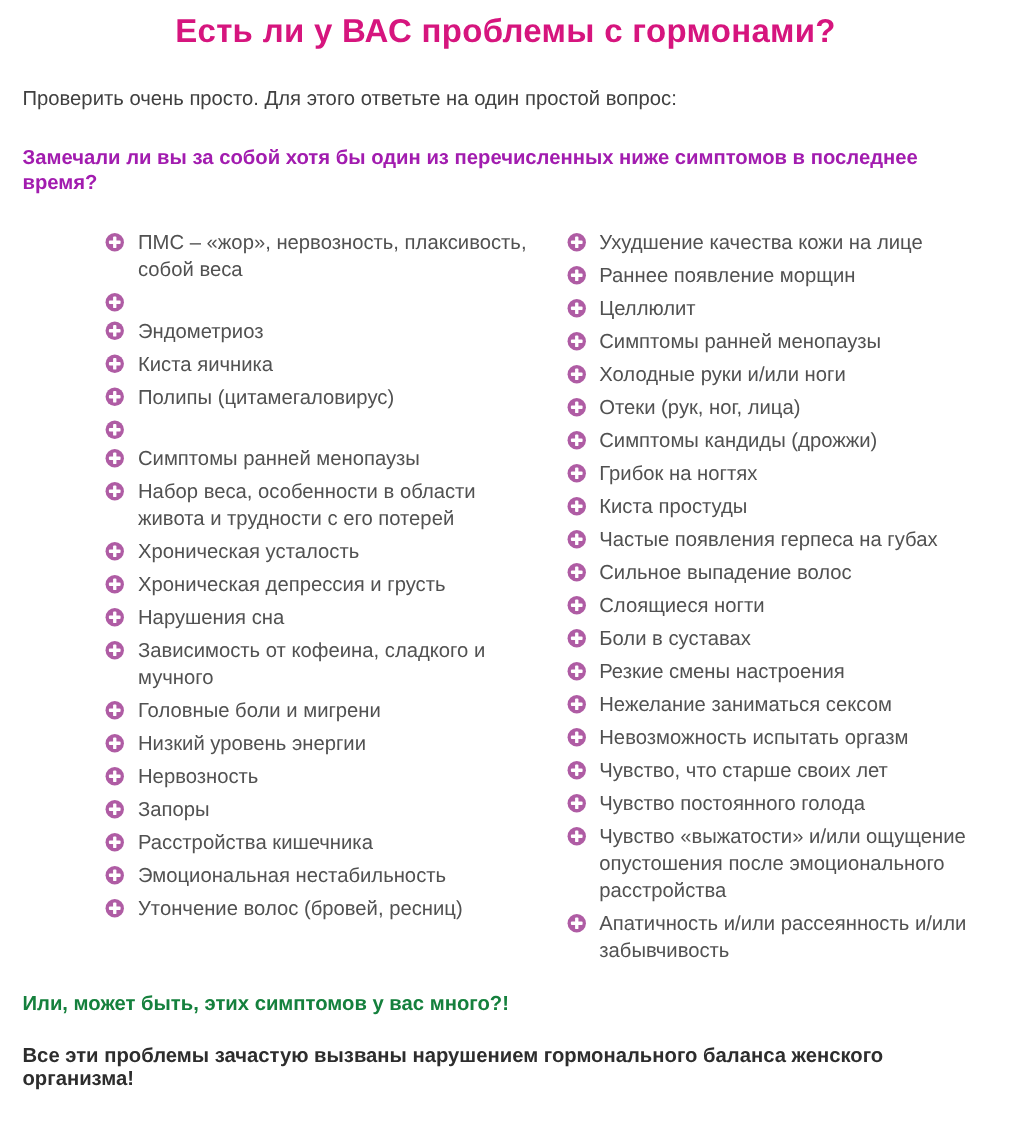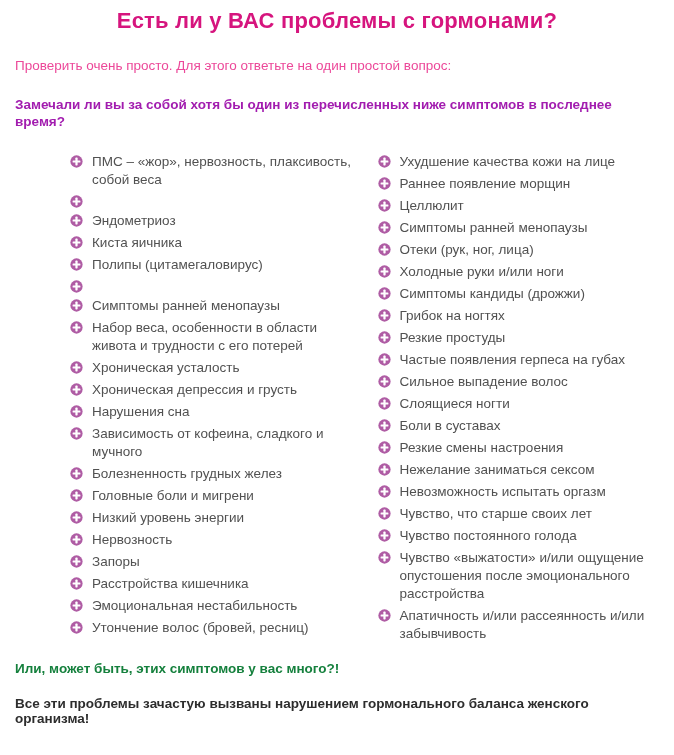--- a/index.html
+++ b/index.html
@@ -23,21 +23,21 @@
     text-align: center;
     font-size: 22px;
     font-weight: bold;
     color: #d6157e;
     letter-spacing: 0.2px;
   }
   .para {
     margin: 0 0 22px 0;
     font-size: 13.5px;
     line-height: 1.25;
-    color: #ec4899;
+    color: #404040;
   }
   .para.bold {
     font-weight: bold;
     color: #a21caf;
   }
   .columns {
     display: flex;
     margin: 0 0 14px 55px;
   }
   .symptom-col {
@@ -197,28 +197,20 @@
 
         <li class="symptom-item">
           <svg class="plus-icon" viewBox="0 0 14 14">
             <circle cx="7" cy="7" r="6.6" fill="#af5ca4"></circle>
             <rect x="5.8" y="2.8" width="2.4" height="8.4" rx="0.7" fill="#ffffff"></rect>
             <rect x="2.8" y="5.8" width="8.4" height="2.4" rx="0.7" fill="#ffffff"></rect>
           </svg>
           <span class="symptom-text">Зависимость от кофеина, сладкого и мучного</span>
         </li>
 
-        <li class="symptom-item">
-          <svg class="plus-icon" viewBox="0 0 14 14">
-            <circle cx="7" cy="7" r="6.6" fill="#af5ca4"></circle>
-            <rect x="5.8" y="2.8" width="2.4" height="8.4" rx="0.7" fill="#ffffff"></rect>
-            <rect x="2.8" y="5.8" width="8.4" height="2.4" rx="0.7" fill="#ffffff"></rect>
-          </svg>
-          <span class="symptom-text">Болезненность грудных желез</span>
-        </li>
 
         <li class="symptom-item">
           <svg class="plus-icon" viewBox="0 0 14 14">
             <circle cx="7" cy="7" r="6.6" fill="#af5ca4"></circle>
             <rect x="5.8" y="2.8" width="2.4" height="8.4" rx="0.7" fill="#ffffff"></rect>
             <rect x="2.8" y="5.8" width="8.4" height="2.4" rx="0.7" fill="#ffffff"></rect>
           </svg>
           <span class="symptom-text">Головные боли и мигрени</span>
         </li>
 
@@ -314,57 +306,57 @@
           </svg>
           <span class="symptom-text">Симптомы ранней менопаузы</span>
         </li>
 
         <li class="symptom-item">
           <svg class="plus-icon" viewBox="0 0 14 14">
             <circle cx="7" cy="7" r="6.6" fill="#af5ca4"></circle>
             <rect x="5.8" y="2.8" width="2.4" height="8.4" rx="0.7" fill="#ffffff"></rect>
             <rect x="2.8" y="5.8" width="8.4" height="2.4" rx="0.7" fill="#ffffff"></rect>
           </svg>
+          <span class="symptom-text">Холодные руки и/или ноги</span>
+        </li>
+
+        <li class="symptom-item">
+          <svg class="plus-icon" viewBox="0 0 14 14">
+            <circle cx="7" cy="7" r="6.6" fill="#af5ca4"></circle>
+            <rect x="5.8" y="2.8" width="2.4" height="8.4" rx="0.7" fill="#ffffff"></rect>
+            <rect x="2.8" y="5.8" width="8.4" height="2.4" rx="0.7" fill="#ffffff"></rect>
+          </svg>
           <span class="symptom-text">Отеки (рук, ног, лица)</span>
         </li>
 
         <li class="symptom-item">
           <svg class="plus-icon" viewBox="0 0 14 14">
             <circle cx="7" cy="7" r="6.6" fill="#af5ca4"></circle>
             <rect x="5.8" y="2.8" width="2.4" height="8.4" rx="0.7" fill="#ffffff"></rect>
             <rect x="2.8" y="5.8" width="8.4" height="2.4" rx="0.7" fill="#ffffff"></rect>
           </svg>
-          <span class="symptom-text">Холодные руки и/или ноги</span>
-        </li>
-
-        <li class="symptom-item">
-          <svg class="plus-icon" viewBox="0 0 14 14">
-            <circle cx="7" cy="7" r="6.6" fill="#af5ca4"></circle>
-            <rect x="5.8" y="2.8" width="2.4" height="8.4" rx="0.7" fill="#ffffff"></rect>
-            <rect x="2.8" y="5.8" width="8.4" height="2.4" rx="0.7" fill="#ffffff"></rect>
-          </svg>
           <span class="symptom-text">Симптомы кандиды (дрожжи)</span>
         </li>
 
         <li class="symptom-item">
           <svg class="plus-icon" viewBox="0 0 14 14">
             <circle cx="7" cy="7" r="6.6" fill="#af5ca4"></circle>
             <rect x="5.8" y="2.8" width="2.4" height="8.4" rx="0.7" fill="#ffffff"></rect>
             <rect x="2.8" y="5.8" width="8.4" height="2.4" rx="0.7" fill="#ffffff"></rect>
           </svg>
           <span class="symptom-text">Грибок на ногтях</span>
         </li>
 
         <li class="symptom-item">
           <svg class="plus-icon" viewBox="0 0 14 14">
             <circle cx="7" cy="7" r="6.6" fill="#af5ca4"></circle>
             <rect x="5.8" y="2.8" width="2.4" height="8.4" rx="0.7" fill="#ffffff"></rect>
             <rect x="2.8" y="5.8" width="8.4" height="2.4" rx="0.7" fill="#ffffff"></rect>
           </svg>
-          <span class="symptom-text">Резкие простуды</span>
+          <span class="symptom-text">Киста простуды</span>
         </li>
 
         <li class="symptom-item">
           <svg class="plus-icon" viewBox="0 0 14 14">
             <circle cx="7" cy="7" r="6.6" fill="#af5ca4"></circle>
             <rect x="5.8" y="2.8" width="2.4" height="8.4" rx="0.7" fill="#ffffff"></rect>
             <rect x="2.8" y="5.8" width="8.4" height="2.4" rx="0.7" fill="#ffffff"></rect>
           </svg>
           <span class="symptom-text">Частые появления герпеса на губах</span>
         </li>

